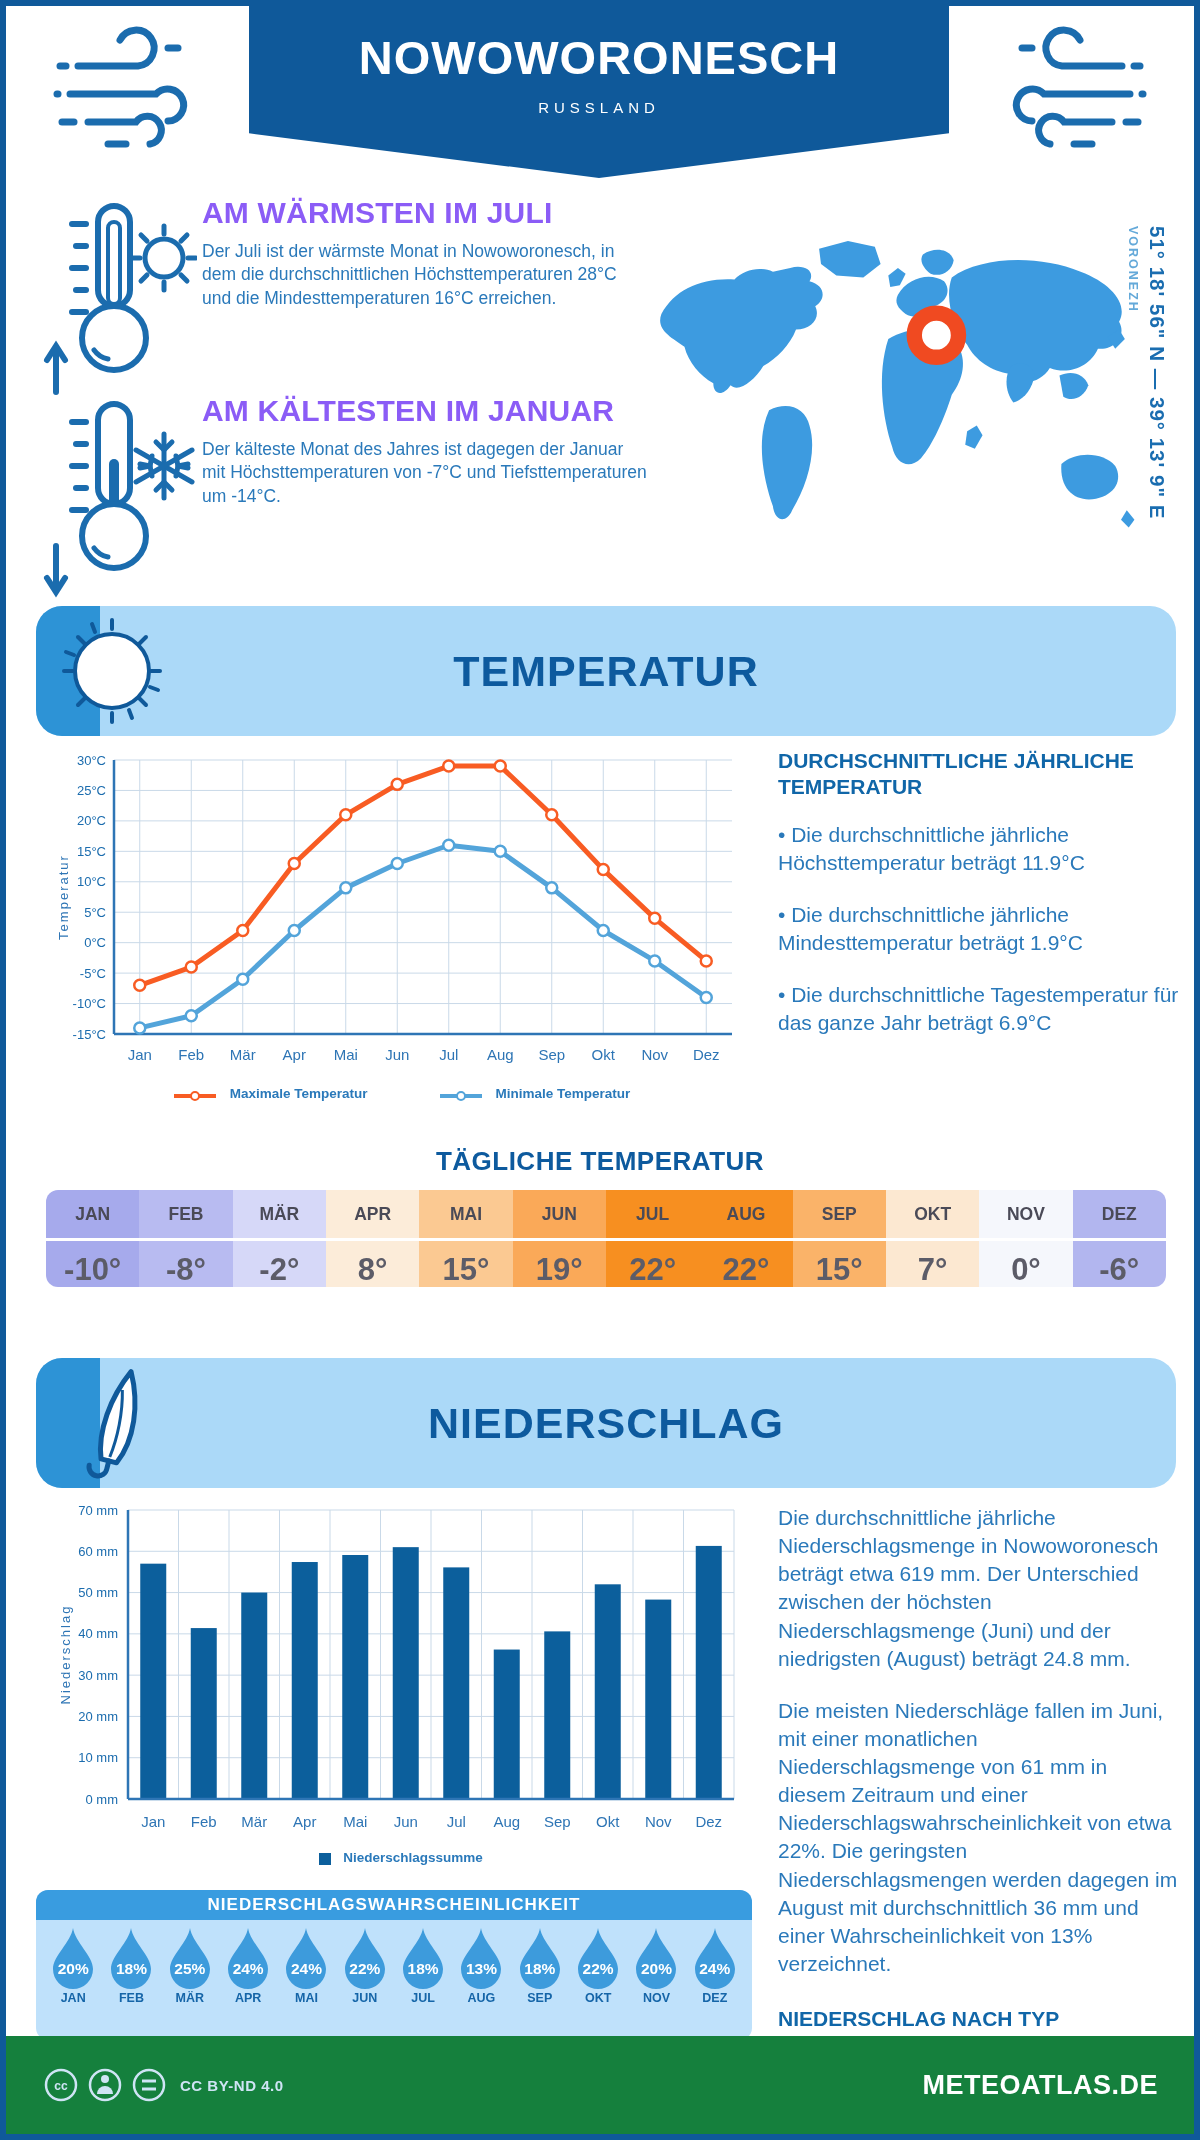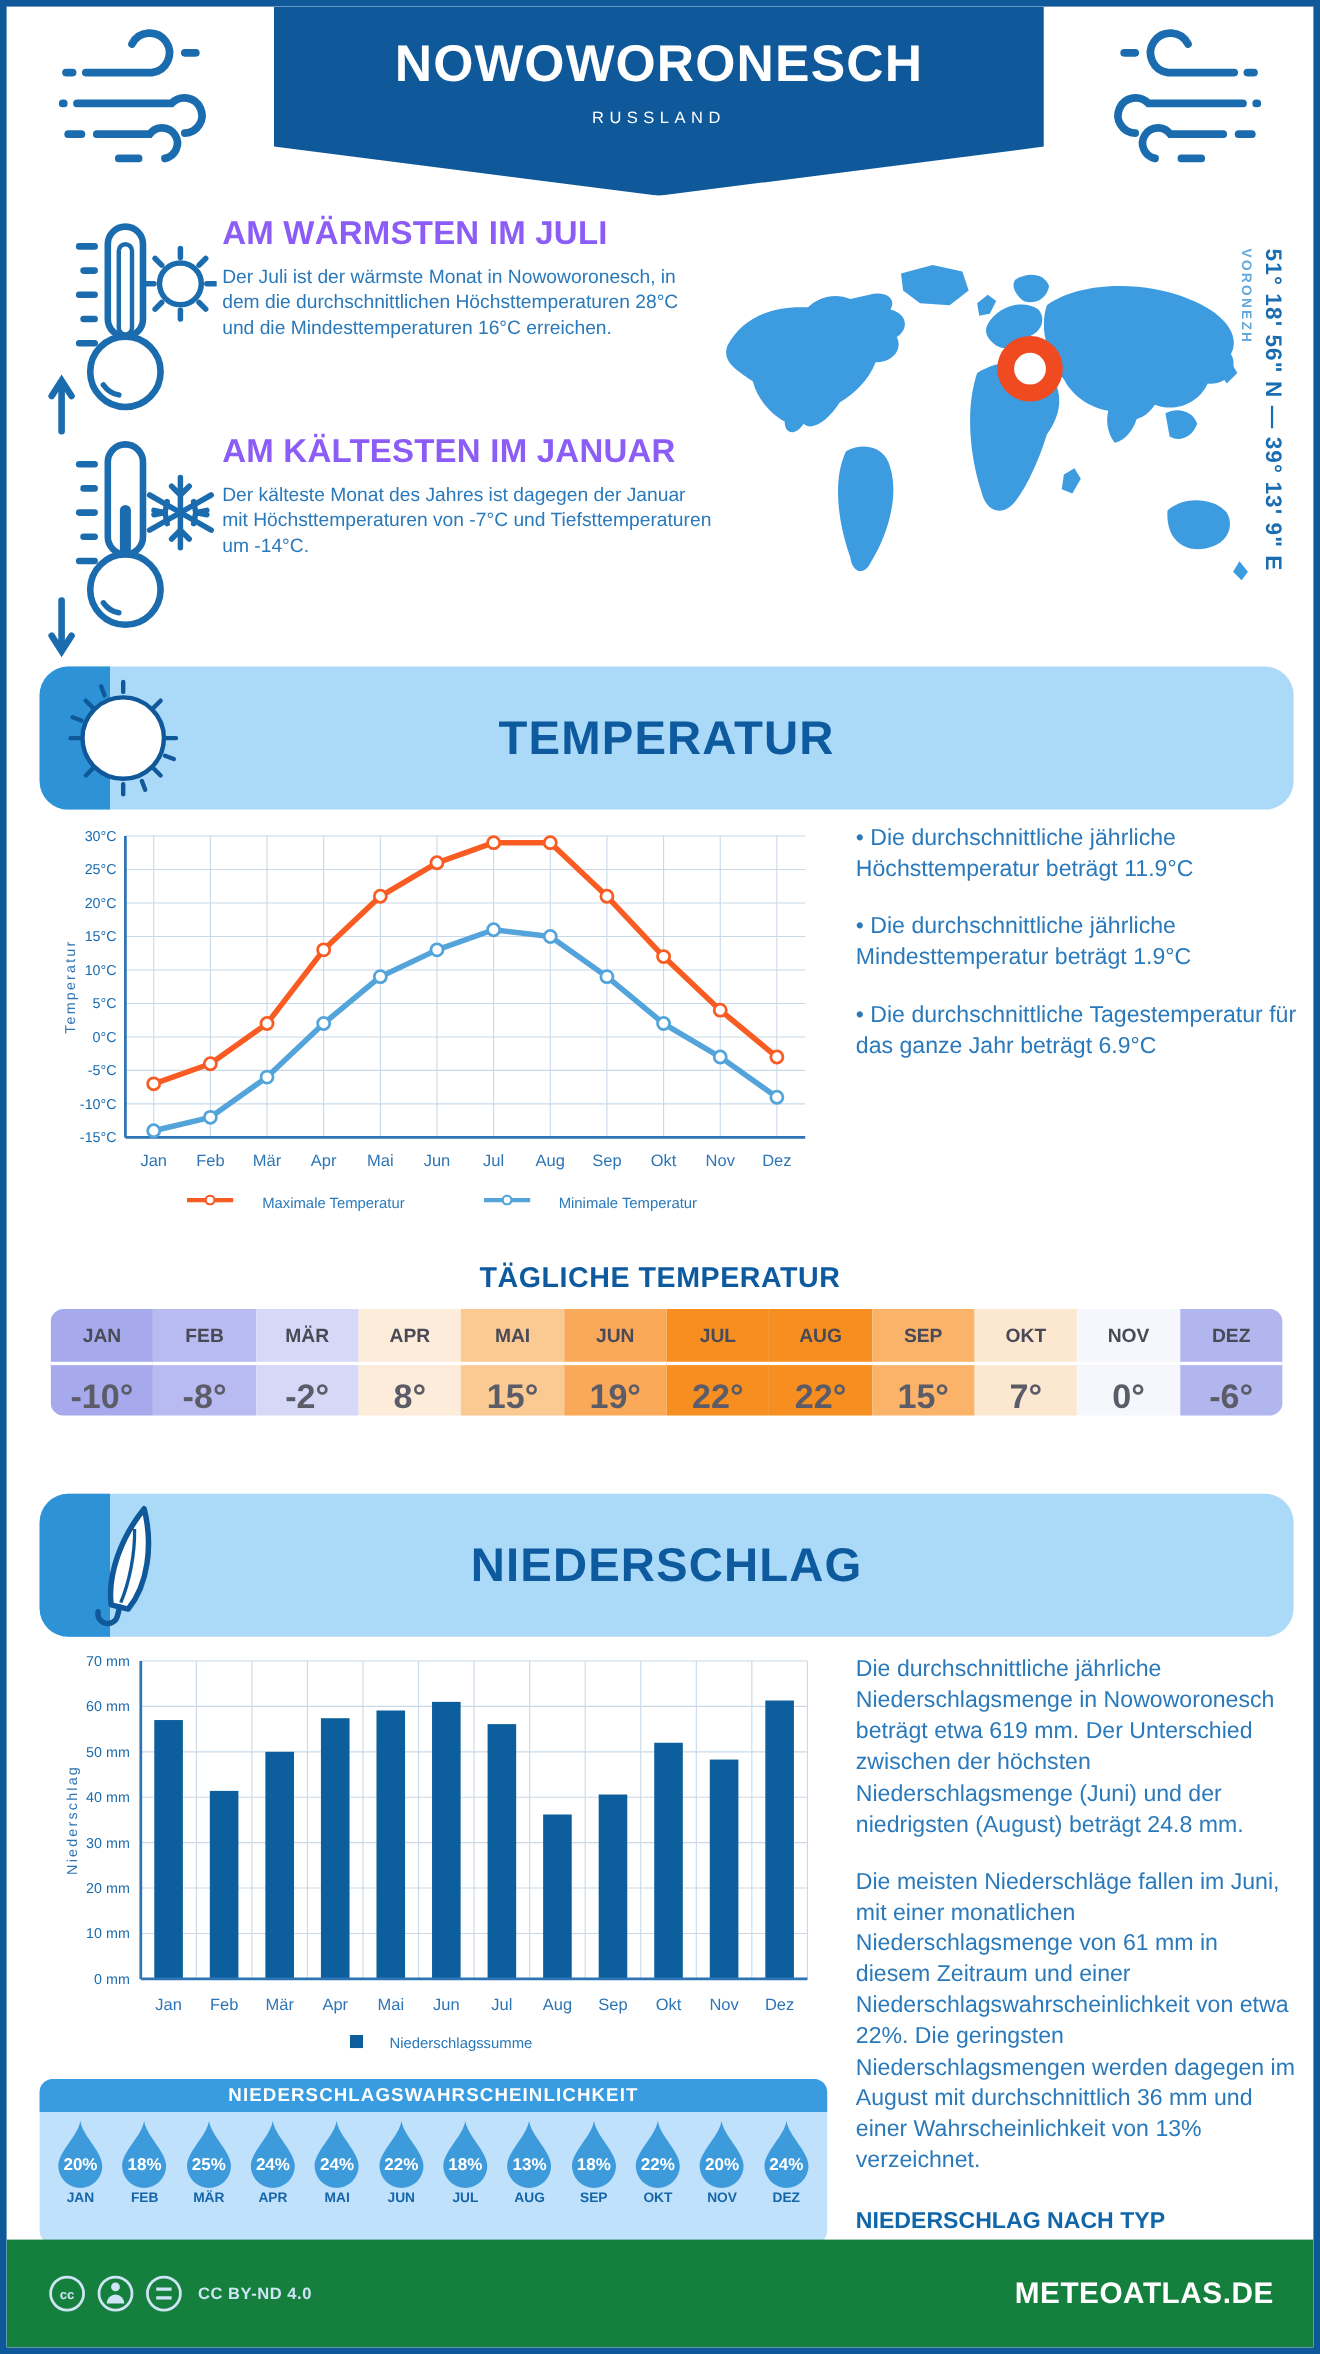--- a/index.html
+++ b/index.html
@@ -35,21 +35,21 @@
                   border-radius:26px 0 0 26px;}
   .section-banner .sec-title{position:absolute;left:0;right:0;top:0;bottom:0;display:flex;
                   align-items:center;justify-content:center;font-size:43px;font-weight:bold;
                   color:#0d5a9e;letter-spacing:1px;}
   .sec-icon{position:absolute;left:20px;top:8px;z-index:2;}
 
   
   .chart-svg{position:absolute;left:50px;width:690px;}
   .legend-row{position:absolute;left:50px;width:690px;display:flex;justify-content:center;
               gap:70px;font-size:13.5px;color:#2a79ba;align-items:center;}
-  .legend-item{display:flex;align-items:flex-start;gap:24px;}
+  .legend-item{display:flex;align-items:flex-end;gap:12px;font-weight:bold;}
   .right-col{position:absolute;left:772px;width:402px;color:#2a79ba;}
   .right-col h3{margin:0 0 20px 0;font-size:21px;line-height:1.25;color:#1066a8;}
   .right-col p{margin:0 0 24px 0;font-size:21px;line-height:1.34;}
 
   
   .daily-heading{position:absolute;left:0;width:100%;top:1140px;text-align:center;
                  font-size:26px;font-weight:bold;color:#0d5a9e;letter-spacing:0.5px;}
   .month-table{position:absolute;left:40px;top:1184px;width:1120px;display:flex;
                border-radius:12px;overflow:hidden;}
   .mcol{flex:1 1 0;text-align:center;}
@@ -320,20 +320,21 @@
     <div class="legend-item">
       <svg width="46" height="10">
         <line x1="2" y1="5" x2="44" y2="5" stroke="#53a4da" stroke-width="4"></line>
         <circle cx="23" cy="5" r="4" fill="#fff" stroke="#53a4da" stroke-width="2"></circle>
       </svg>
       <span>Minimale Temperatur</span>
     </div>
   </div>
 
   <div class="right-col" style="top:742px;">
+    <h3>DURCHSCHNITTLICHE JÄHRLICHE TEMPERATUR</h3>
     <p>• Die durchschnittliche jährliche Höchsttemperatur beträgt 11.9°C</p>
     <p>• Die durchschnittliche jährliche Mindesttemperatur beträgt 1.9°C</p>
     <p>• Die durchschnittliche Tagestemperatur für das ganze Jahr beträgt 6.9°C</p>
   </div>
 
   <div class="daily-heading">TÄGLICHE TEMPERATUR</div>
 
   <div class="month-table">
     <div class="mcol mc1">
         <div class="mhead">JAN</div>

